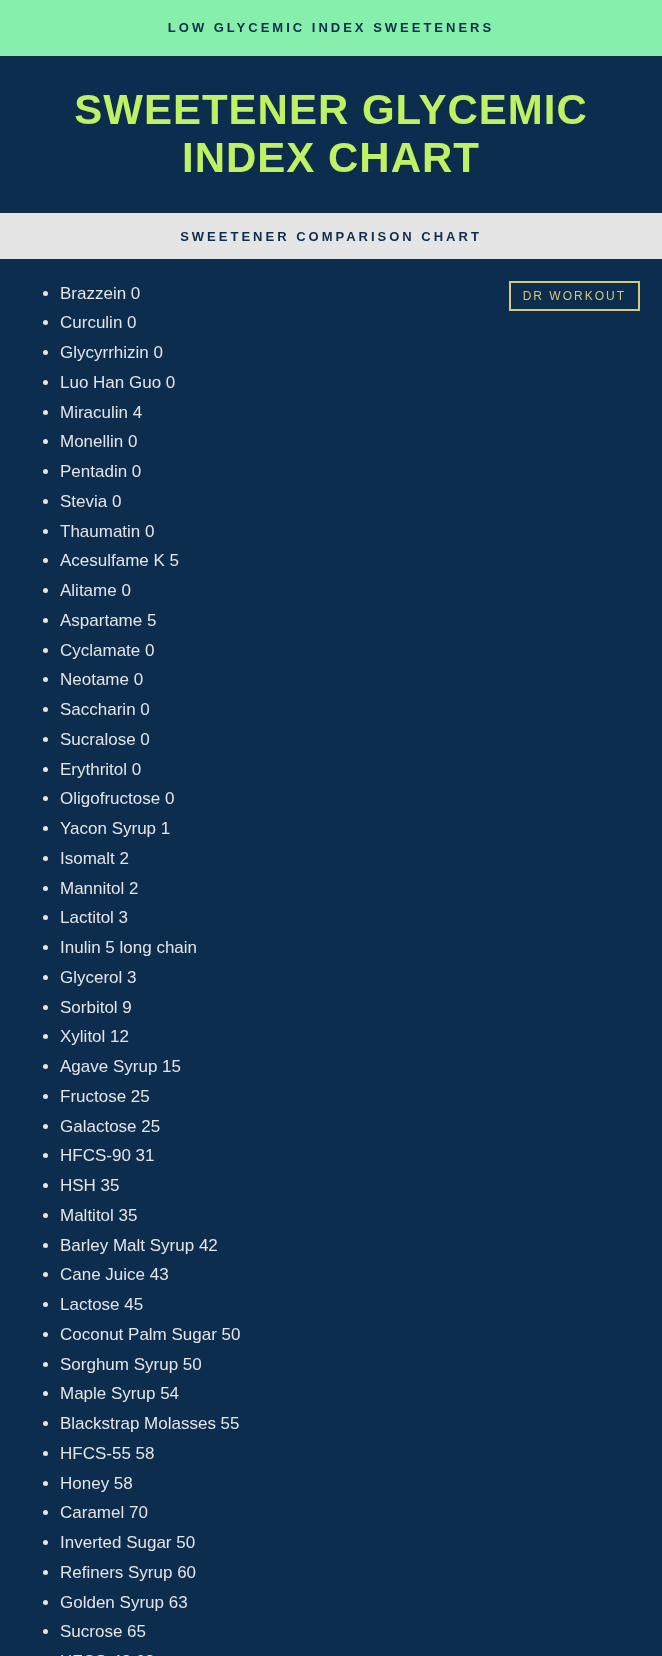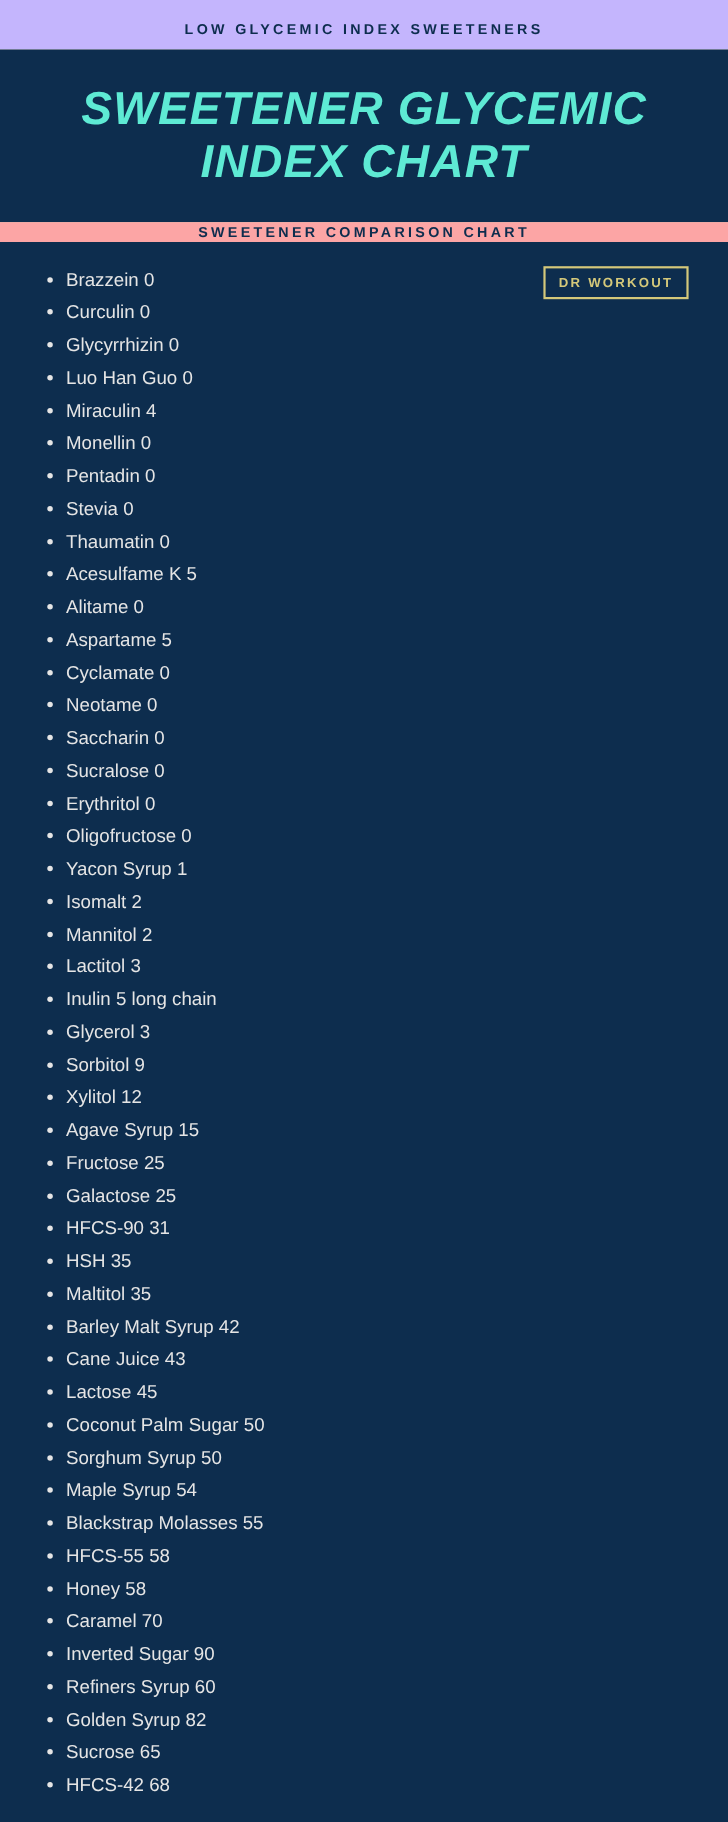--- a/index.html
+++ b/index.html
@@ -8,78 +8,77 @@
       box-sizing: border-box;
     }
 
     body {
       width: 662px;
       background-color: #e8e4c0;
       font-family: Arial, sans-serif;
     }
 
     .top-banner {
-      background-color: #c4b5fd;
+      background-color: #86efac;
       text-align: center;
-      padding: 18px 20px 9px;
+      padding: 18px 20px 20px;
     }
 
     .top-banner-text {
       color: #0d2d4e;
       font-size: 13px;
       font-weight: 700;
       letter-spacing: 3px;
       text-transform: uppercase;
     }
 
     .title-section {
       background-color: #0d2d4e;
       padding: 30px 40px 30px;
       text-align: center;
     }
 
     .main-title {
-      color: #5eead4;
+      color: #bef264;
       font-size: 42px;
       font-weight: 900;
-      font-style: italic;
       text-transform: uppercase;
       line-height: 1.15;
       letter-spacing: 1px;
     }
 
     .subtitle-section {
-      background-color: #fca5a5;
+      background-color: #e5e5e5;
       text-align: center;
-      padding: 0 20px;
+      padding: 14px 20px;
     }
 
     .subtitle-text {
       color: #0d2d4e;
       font-size: 13px;
       font-weight: 700;
       letter-spacing: 3px;
       text-transform: uppercase;
     }
 
     .content-section {
       background-color: #0d2d4e;
       padding: 20px 30px 30px 40px;
       position: relative;
     }
 
     .dr-workout-badge {
       position: absolute;
       top: 22px;
-      right: 36px;
+      right: 22px;
       border: 2px solid #d4c87a;
       padding: 6px 12px;
       color: #d4c87a;
       font-size: 12px;
-      font-weight: 700;
+      font-weight: 400;
       letter-spacing: 2px;
       text-transform: uppercase;
     }
 
     .sweetener-list {
       list-style: disc;
       padding-left: 20px;
       color: #d4c87a;
       font-size: 17px;
       line-height: 1.75;
@@ -143,19 +142,19 @@
       <li>Barley Malt Syrup 42</li>
       <li>Cane Juice 43</li>
       <li>Lactose 45</li>
       <li>Coconut Palm Sugar 50</li>
       <li>Sorghum Syrup 50</li>
       <li>Maple Syrup 54</li>
       <li>Blackstrap Molasses 55</li>
       <li>HFCS-55 58</li>
       <li>Honey 58</li>
       <li>Caramel 70</li>
-      <li>Inverted Sugar 90</li>
+      <li>Inverted Sugar 50</li>
       <li>Refiners Syrup 60</li>
-      <li>Golden Syrup 82</li>
+      <li>Golden Syrup 63</li>
       <li>Sucrose 65</li>
       <li>HFCS-42 68</li>
     </ul>
 </div>
 
 </body></html>

